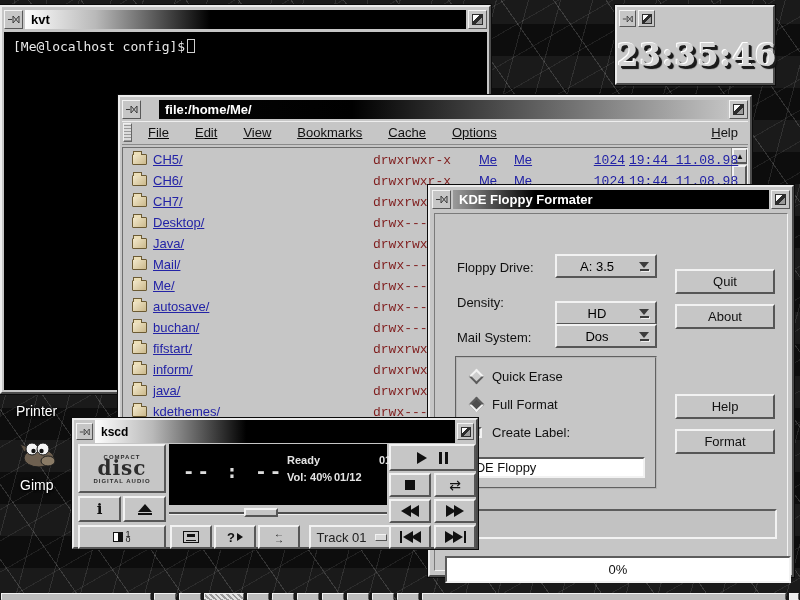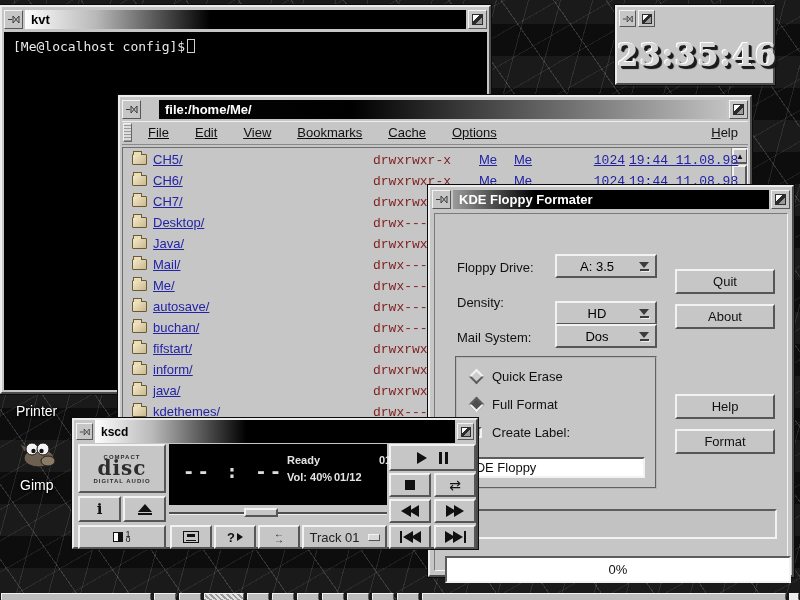--- a/index.html
+++ b/index.html
@@ -474,21 +474,21 @@
         <span style="position:absolute;left:2px;bottom:1px;width:10px;height:1px;background:#111;"></span>
       </span>
     </div>
     <div class="kscd-btn raised" style="left:140px; top:105px; width:42px; height:24px; gap:2px;">
       <span style="font-weight:bold;font-size:13px;">?</span>
       <span style="width:0;height:0;border-top:4px solid transparent;border-bottom:4px solid transparent;border-left:6px solid #111;"></span>
     </div>
     <div class="kscd-btn raised" style="left:184px; top:105px; width:42px; height:24px;">
       <span style="font-size:10px;line-height:6px;color:#111;">←<br>→</span>
     </div>
-    <div class="track-combo raised" style="left:228px; top:105px; width:85px; height:24px;">
+    <div class="track-combo raised" style="left:235px; top:105px; width:85px; height:24px;">
       <span>Track 01</span>
       <span class="combo-tick"></span>
     </div>
 
     <div class="kscd-btn raised" style="left:315px; top:24px; width:87px; height:27px; gap:12px;">
       <span class="tri-r"></span>
       <span style="display:flex;gap:3px;">
           <span class="pbar"></span>
           <span class="pbar"></span>
         </span>

